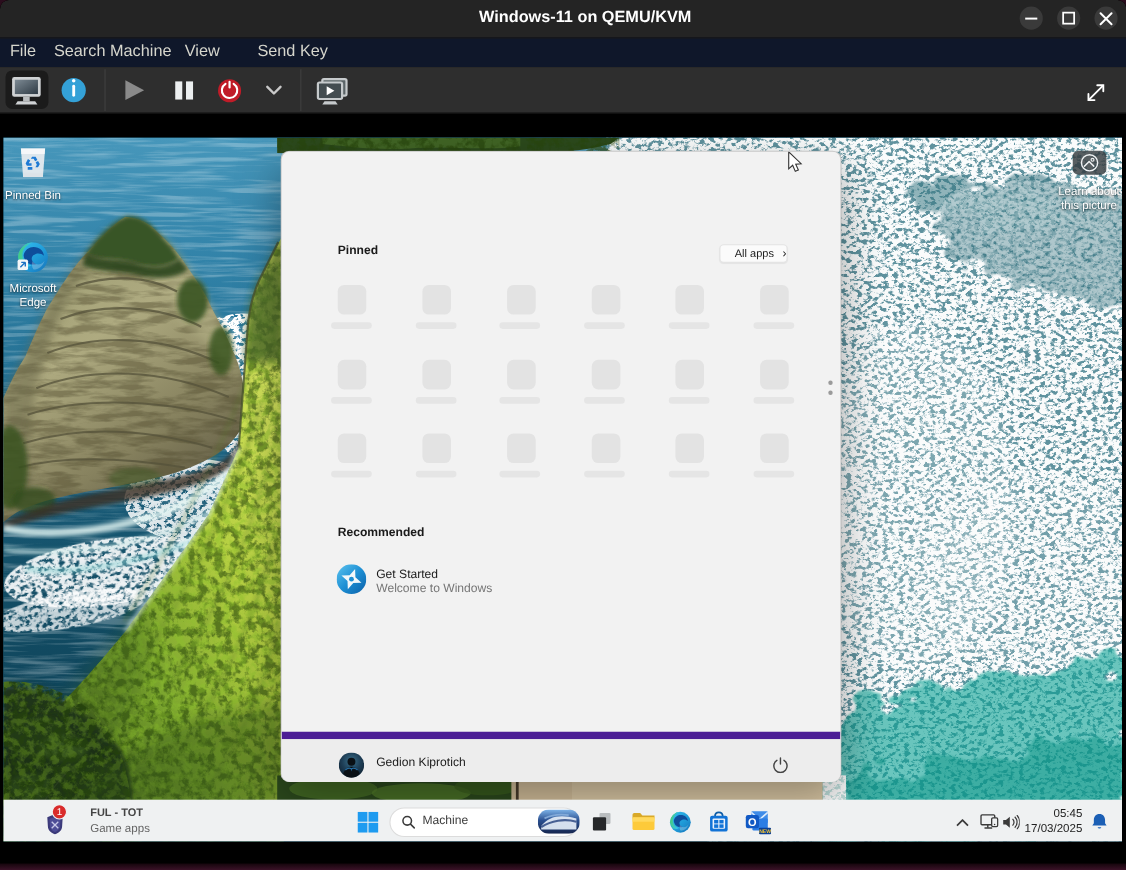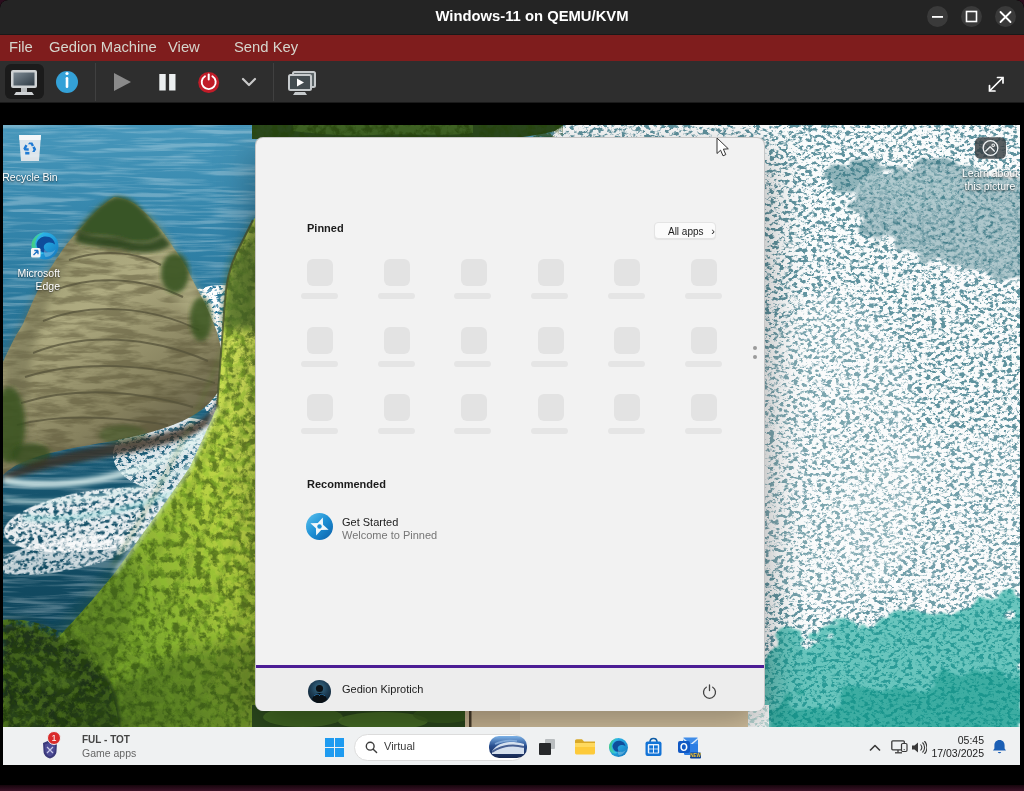--- a/index.html
+++ b/index.html
@@ -2,57 +2,57 @@
 <html><head>
 <meta charset="utf-8">
 <style>
   * { margin:0; padding:0; box-sizing:border-box; }
   html,body { width:1024px; height:791px; overflow:hidden; background:#2b0d1d; font-family:"Liberation Sans", sans-serif; }
   #host { position:absolute; left:0; top:0; width:1024px; height:787px; background:#000; border-radius:8px 8px 0 0; overflow:hidden; }
   #bottomedge { position:absolute; left:0; top:785px; width:1024px; height:6px; background:linear-gradient(#15050c,#3a1227); }
   #titlebar { position:absolute; left:0; top:0; width:1024px; height:34px; background:#242424; border-radius:8px 8px 0 0; }
   #title { position:absolute; left:0; top:7.5px; width:1024px; text-align:center; color:#ffffff; font-size:14.8px; font-weight:bold;padding-left:40px; }
   .winbtn { position:absolute; top:6px; width:21px; height:21px; border-radius:50%; background:#3a3a3a; }
-  #menubar { position:absolute; left:0; top:34px; width:1024px; height:27px; background:#7f1d1d; border-top:1px solid #191919; color:#d6d6cd; font-size:14.8px; }
+  #menubar { position:absolute; left:0; top:34px; width:1024px; height:27px; background:#0f172a; border-top:1px solid #191919; color:#d6d6cd; font-size:14.8px; }
   #menubar span { position:absolute; top:3.5px; }
   #toolbar { position:absolute; left:0; top:61px; width:1024px; height:42px; background:#2e2e2e; border-bottom:1px solid #1a1a1a; }
   #display { position:absolute; left:3px; top:125px; width:1017px; height:640px; background:#1a5a74; overflow:hidden; }
   .dicon { position:absolute; text-align:center; }
   .dlabel { margin-top:2px; font-size:10.5px; line-height:12.5px; color:#fff; text-shadow:0 1px 2px rgba(0,0,0,0.75); }
   #startmenu { position:absolute; left:252px; top:12px; width:510px; height:574px; background:#f2f2f2; border:1px solid rgba(120,120,120,0.35); border-radius:8px; box-shadow:0 16px 40px rgba(0,0,0,0.35); }
   #searchbar { position:absolute; left:27px; top:28px; width:456px; height:24px; background:#fff; border:1px solid #e0e0e0; border-bottom-color:#c8c8c8; border-radius:12px; }
   #caret { position:absolute; left:33px; top:4px; width:1px; height:15px; background:#444; }
   #searchph { position:absolute; left:36px; top:5px; font-size:11px; color:#9b9b9b; }
   .secthead { position:absolute; font-size:11px; font-weight:bold; color:#1b1b1b; }
   #allapps { position:absolute; left:398px; top:84px; width:62px; height:17px; background:#fbfbfb; border:1px solid #e4e4e4; border-radius:4px; font-size:10px; color:#1b1b1b; text-align:right; line-height:16px; box-shadow:0 1px 1px rgba(0,0,0,0.06); }
   .tile { position:absolute; width:26px; height:27px; background:#e3e3e3; border-radius:6px; }
   .tbar { position:absolute; width:37px; height:6px; background:#e5e5e5; border-radius:3px; }
   .pgdot { position:absolute; width:4px; height:4px; border-radius:50%; background:#9a9a9a; }
   #getstarted { position:absolute; left:50px; top:375px; width:200px; height:28px; }
-  #menufooter { position:absolute; left:0; top:527px; width:508px; height:46px; background:#ededed; border-top:3px solid #4c1d95; border-radius:0 0 8px 8px;padding-left:20px; }
+  #menufooter { position:absolute; left:0; top:527px; width:508px; height:46px; background:#ededed; border-top:7px solid #4c1d95; border-radius:0 0 8px 8px;padding-left:20px; }
   #taskbar { position:absolute; left:0; top:602px; width:1017px; height:38px; background:#eff1f2; }
   #tbwrap { position:absolute; left:0; top:3px; width:1017px; height:35px; }
 </style>
 </head>
 <body>
 <div id="host">
   <div id="titlebar">
     <div id="title">Windows-11 on QEMU/KVM</div>
     <div class="winbtn" style="left:927px;"></div>
     <div class="winbtn" style="left:961px;"></div>
     <div class="winbtn" style="left:995px;"></div>
     <svg style="position:absolute;left:927px;top:6px" width="91" height="21" viewBox="0 0 91 21">
       <rect x="5" y="10" width="11" height="1.8" fill="#fff"></rect>
       <rect x="39.5" y="5.5" width="10" height="10" fill="none" stroke="#fff" stroke-width="1.6"></rect>
       <path d="M73.5 6 L83.5 16 M83.5 6 L73.5 16" stroke="#fff" stroke-width="1.8" stroke-linecap="round"></path>
     </svg>
   </div>
   <div id="menubar">
     <span style="left:9px">File</span>
-    <span style="left:49px">Gedion Machine</span>
+    <span style="left:49px">Search Machine</span>
     <span style="left:168px">View</span>
     <span style="left:234px">Send Key</span>
   </div>
   <div id="toolbar">
     <svg width="1024" height="42" viewBox="0 0 1024 42">
 
       <rect x="5" y="3" width="39" height="35" rx="6" fill="#1b1b1b"></rect>
       <rect x="11" y="9" width="26" height="18" rx="2" fill="#cfd2d4"></rect>
       <rect x="13.5" y="11.5" width="21" height="13" fill="url(#scr)"></rect>
       <rect x="21" y="27" width="6" height="4" fill="#b9bcbe"></rect>
@@ -267,23 +267,23 @@
         <path d="M3 4 L25 4 L24.6 9 L3.4 9 Z" fill="#f5f8fa" opacity="0.95"></path>
         <rect x="5.2" y="26.5" width="17.6" height="3.5" fill="#dde3e8"></rect>
         <g fill="#1e7ad4">
           <path d="M13.2 11.5 L16.4 11.5 L18 14.4 L15.9 15.6 L14.6 13.3 L12 13.3 Z"></path>
           <path d="M18.6 15.3 L20.2 18.2 L18.6 21 L16.2 21 L17.5 18.7 L16.4 16.5 Z"></path>
           <path d="M9.4 13.6 L11.5 14.8 L10.2 17.3 L12.7 17.3 L12.7 19.7 L8.5 19.6 L7.3 17.6 Z"></path>
           <path d="M9.2 20.8 L13.4 20.9 L13.4 23.4 L9.2 23.4 Z" transform="rotate(0)"></path>
           <path d="M14.8 20.9 L17.9 20.9 L19 22.9 L16.5 24.4 L14.8 23.3 Z" opacity="0"></path>
         </g>
       </svg>
-      <div class="dlabel">Recycle Bin</div>
+      <div class="dlabel">Pinned Bin</div>
     </div>
-    <div class="dicon" style="left:-3px; top:106px; width:60px;text-align:right;">
+    <div class="dicon" style="left:-3px; top:94px; width:60px;">
       <svg width="30" height="30" viewBox="0 0 30 30">
         <defs>
           <linearGradient id="edg1" x1="0" y1="0" x2="1" y2="1">
             <stop offset="0" stop-color="#35c1f1"></stop>
               <stop offset="0.6" stop-color="#1e98d6"></stop>
               <stop offset="1" stop-color="#1771b8"></stop>
           </linearGradient>
           <linearGradient id="edg2" x1="0" y1="0" x2="1" y2="0.3">
             <stop offset="0" stop-color="#47d067"></stop>
               <stop offset="1" stop-color="#35c1f1"></stop>
@@ -360,21 +360,21 @@
               <stop offset="0" stop-color="#5ec4ef"></stop>
                 <stop offset="0.5" stop-color="#1d8fd4"></stop>
                 <stop offset="1" stop-color="#0b5fa8"></stop>
             </linearGradient>
           </defs>
           <circle cx="13.5" cy="13.5" r="13.5" fill="url(#gsg)"></circle>
           <path d="M13.5 3.8 L16.3 10.7 L23.2 13.5 L16.3 16.3 L13.5 23.2 L10.7 16.3 L3.8 13.5 L10.7 10.7 Z" fill="#f2f7fa" transform="rotate(20 13.5 13.5)"></path>
           <circle cx="13.5" cy="13.5" r="2.2" fill="#1d8fd4"></circle>
         </svg>
         <div style="position:absolute; left:36px; top:3px; font-size:11px; color:#1b1b1b;">Get Started</div>
-        <div style="position:absolute; left:36px; top:16px; font-size:11px; color:#767676;">Welcome to Pinned</div>
+        <div style="position:absolute; left:36px; top:16px; font-size:11px; color:#767676;">Welcome to Windows</div>
       </div>
       <div id="menufooter">
         <svg width="23" height="23" viewBox="0 0 23 23" style="position:absolute; left:52px; top:12px;">
           <defs>
             <radialGradient id="avg" cx="0.5" cy="0.35" r="0.75">
               <stop offset="0" stop-color="#3a6f8a"></stop>
                 <stop offset="0.5" stop-color="#1d3d55"></stop>
                 <stop offset="1" stop-color="#0c1a28"></stop>
             </radialGradient>
           </defs>
@@ -414,21 +414,21 @@
             <rect x="10" y="0" width="9" height="9" fill="#1e9bf0"></rect>
         <rect x="0" y="10" width="9" height="9" fill="#1e9bf0"></rect>
             <rect x="10" y="10" width="9" height="9" fill="#1e9bf0"></rect>
       </svg>
 
       <div style="position:absolute; left:351px; top:3.5px; width:172px; height:27px; background:#fff; border:1px solid #dcdcdc; border-radius:14px;"></div>
       <svg width="13" height="13" viewBox="0 0 13 13" style="position:absolute; left:362px; top:11px;">
         <circle cx="5.2" cy="5.2" r="3.9" fill="none" stroke="#3b3b3b" stroke-width="1.4"></circle>
         <line x1="8.2" y1="8.2" x2="11.6" y2="11.6" stroke="#3b3b3b" stroke-width="1.4" stroke-linecap="round"></line>
       </svg>
-      <span style="position:absolute; left:381px; top:10px; font-size:11px; color:#3b3b3b;">Virtual</span>
+      <span style="position:absolute; left:381px; top:10px; font-size:11px; color:#3b3b3b;">Machine</span>
       <svg width="38" height="22" viewBox="0 0 38 22" style="position:absolute; left:486px; top:6px;">
         <defs>
           <linearGradient id="spot" x1="0" y1="0" x2="0" y2="1">
             <stop offset="0" stop-color="#7db3e8"></stop>
                 <stop offset="0.45" stop-color="#2a4f8f"></stop>
                 <stop offset="1" stop-color="#16264f"></stop>
           </linearGradient>
         </defs>
         <rect x="0" y="0" width="38" height="22" rx="10" fill="url(#spot)"></rect>
         <path d="M3 15 C10 6 20 4 35 8 L35 18 L3 18 Z" fill="#dfe9f4" opacity="0.95"></path>

